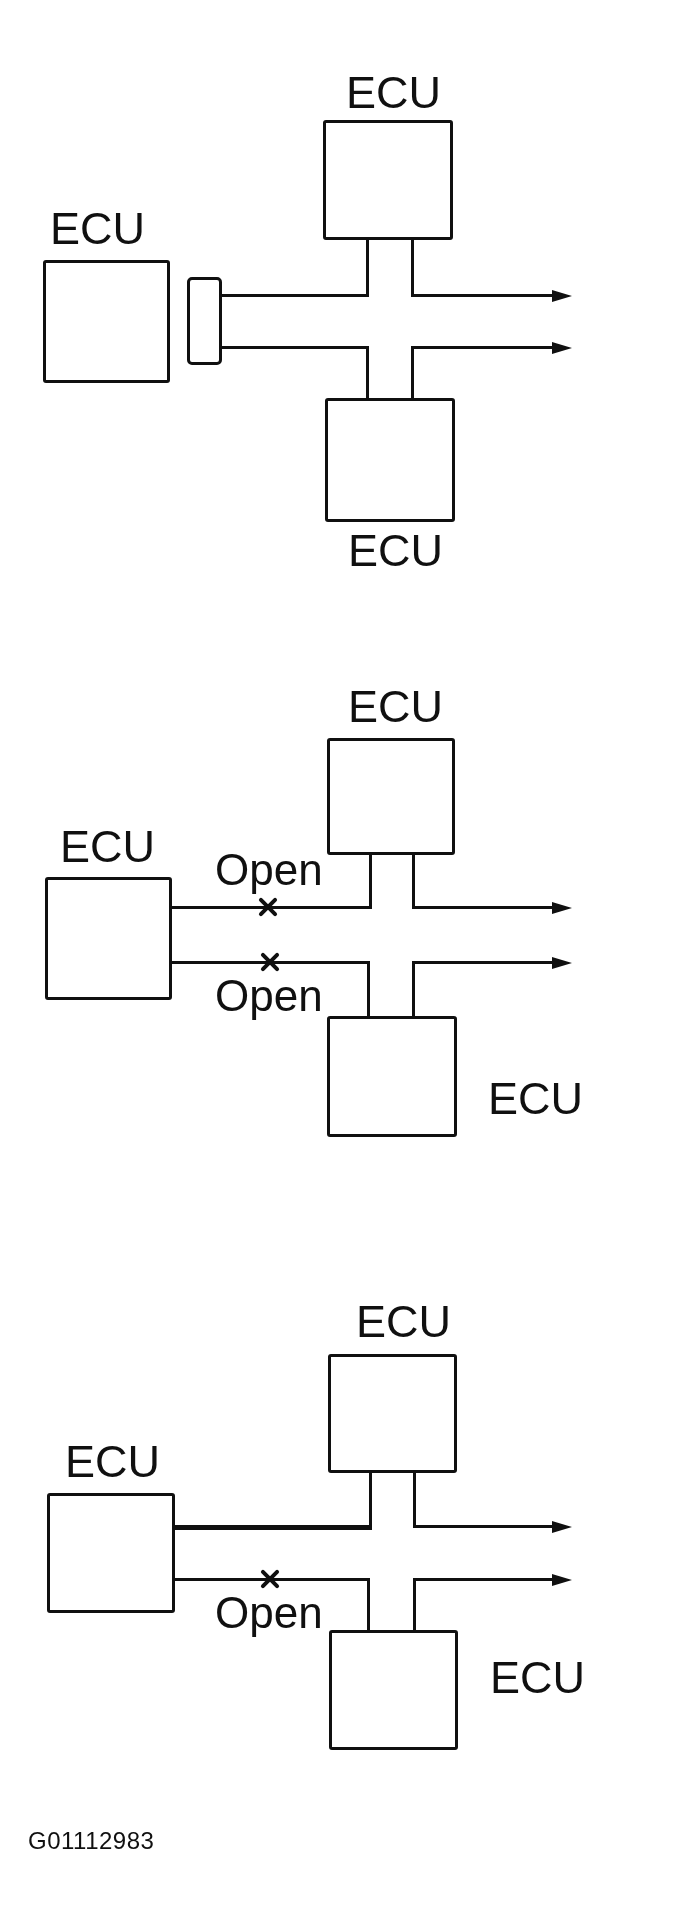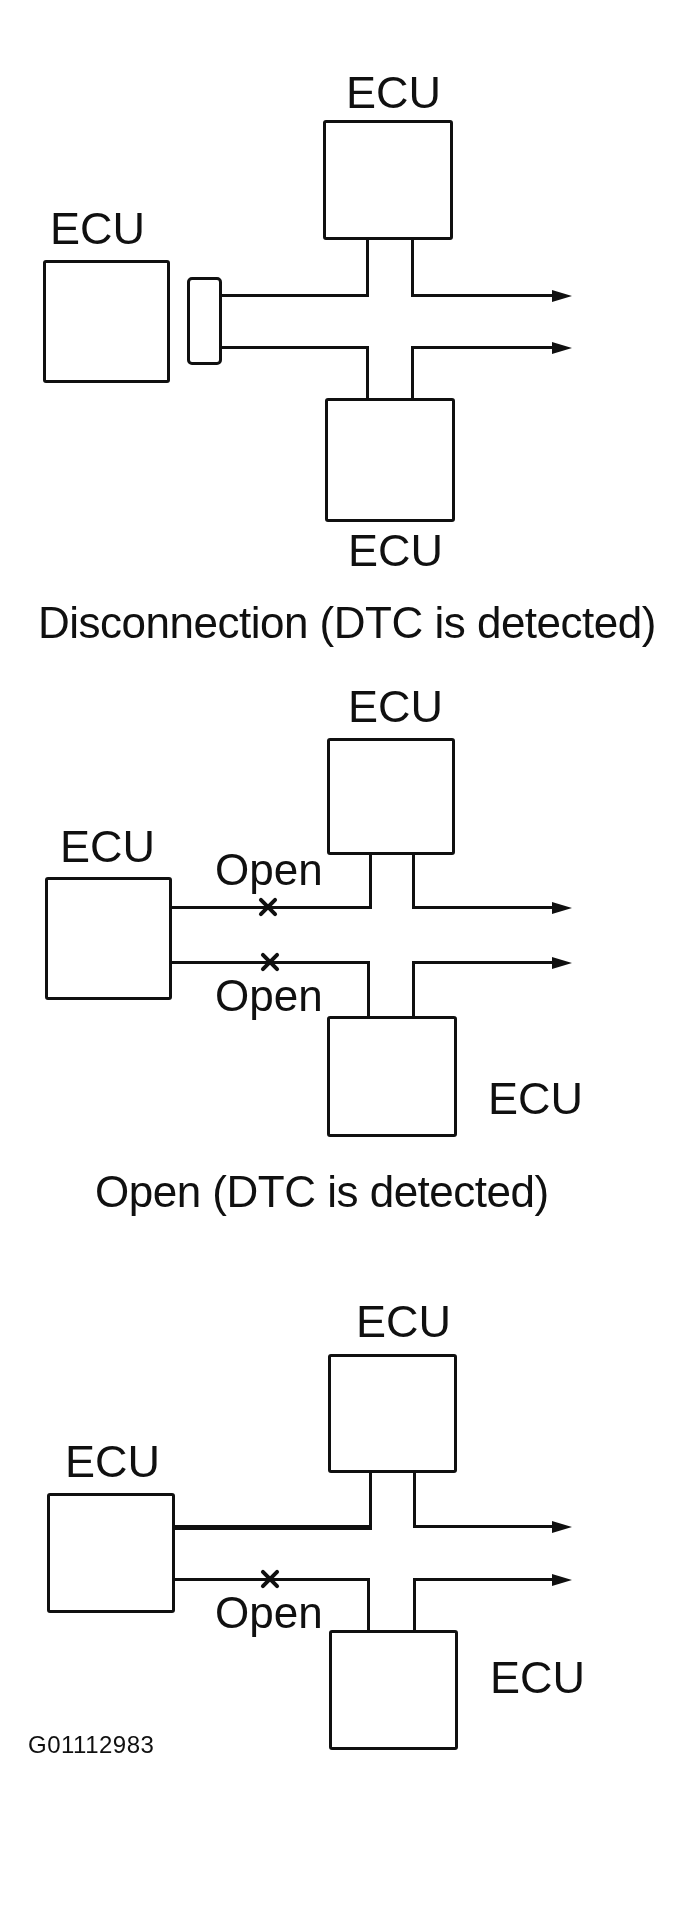--- a/index.html
+++ b/index.html
@@ -43,21 +43,20 @@
 
   <div class="h" style="left:222px;top:346px;width:147px;"></div>
   <div class="v" style="left:366px;top:346px;height:54px;"></div>
   <div class="v" style="left:411px;top:346px;height:54px;"></div>
   <div class="h" style="left:411px;top:346px;width:141px;"></div>
   <div class="arrow" style="left:552px;top:342px;"></div>
 
   <div class="box" style="left:325px;top:398px;width:130px;height:124px;"></div>
   <div class="lbl" style="left:348px;top:528px;">ECU</div>
 
-  <div class="cap" style="left:38px;top:601px;">Disconnection (DTC is detected)</div>
 
   <div class="lbl" style="left:348px;top:684px;">ECU</div>
   <div class="box" style="left:327px;top:738px;width:128px;height:117px;"></div>
 
   <div class="lbl" style="left:60px;top:824px;">ECU</div>
   <div class="box" style="left:45px;top:877px;width:127px;height:123px;"></div>
 
   <div class="open" style="left:215px;top:848px;">Open</div>
 
   <div class="h" style="left:172px;top:906px;width:200px;"></div>
@@ -71,21 +70,20 @@
   <div class="xmark" style="left:259px;top:951px;"></div>
   <div class="open" style="left:215px;top:974px;">Open</div>
   <div class="v" style="left:367px;top:961px;height:57px;"></div>
   <div class="v" style="left:412px;top:961px;height:57px;"></div>
   <div class="h" style="left:412px;top:961px;width:140px;"></div>
   <div class="arrow" style="left:552px;top:957px;"></div>
 
   <div class="box" style="left:327px;top:1016px;width:130px;height:121px;"></div>
   <div class="lbl" style="left:488px;top:1076px;">ECU</div>
 
-  <div class="cap" style="left:95px;top:1170px;">Open (DTC is detected)</div>
 
   <div class="lbl" style="left:356px;top:1299px;">ECU</div>
   <div class="box" style="left:328px;top:1354px;width:129px;height:119px;"></div>
 
   <div class="lbl" style="left:65px;top:1439px;">ECU</div>
   <div class="box" style="left:47px;top:1493px;width:128px;height:120px;"></div>
 
   <div class="h thick" style="left:174px;top:1525px;width:198px;"></div>
   <div class="v" style="left:369px;top:1473px;height:57px;"></div>
   <div class="v" style="left:413px;top:1473px;height:55px;"></div>
@@ -97,15 +95,15 @@
   <div class="open" style="left:215px;top:1591px;">Open</div>
   <div class="v" style="left:367px;top:1578px;height:55px;"></div>
   <div class="v" style="left:413px;top:1578px;height:55px;"></div>
   <div class="h" style="left:413px;top:1578px;width:139px;"></div>
   <div class="arrow" style="left:552px;top:1574px;"></div>
 
   <div class="box" style="left:329px;top:1630px;width:129px;height:120px;"></div>
   <div class="lbl" style="left:490px;top:1655px;">ECU</div>
 
 
-  <div class="code" style="left:28px;top:1733px;">G01112983</div>
+  <div class="code" style="left:28px;top:1829px;">G01112983</div>
 
 </div>
 
 </body></html>

